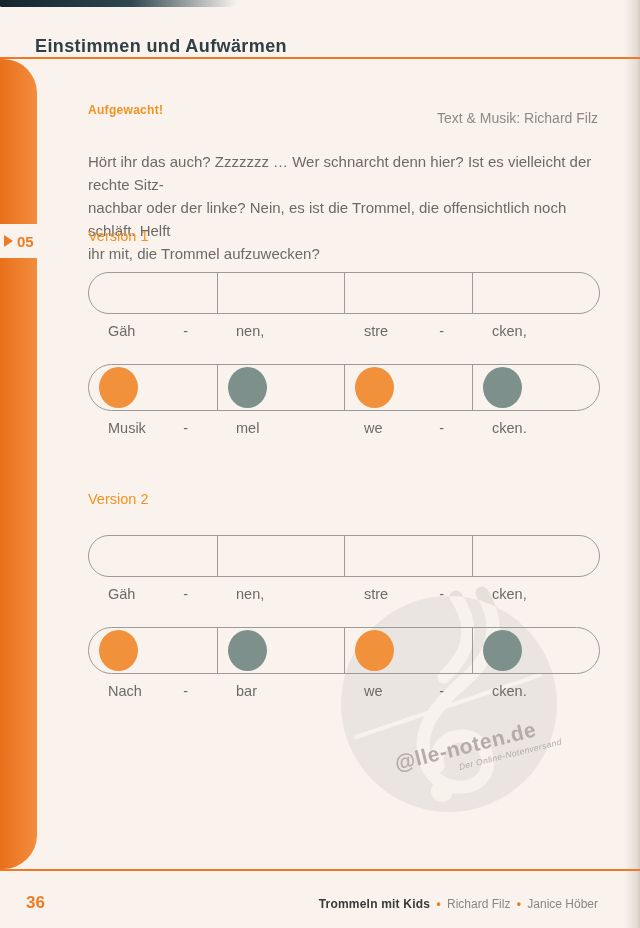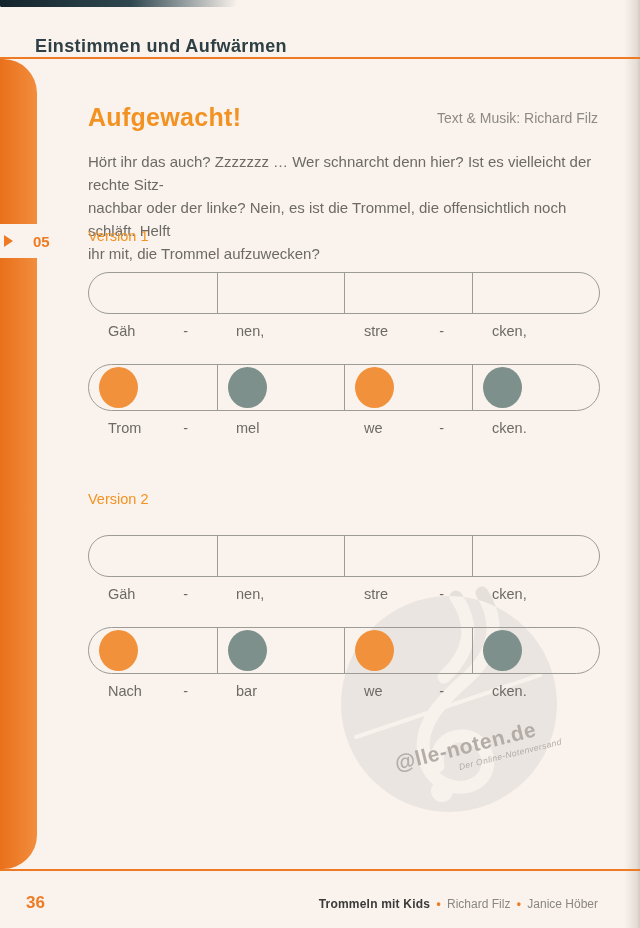--- a/index.html
+++ b/index.html
@@ -23,27 +23,27 @@
     letter-spacing:.4px;color:var(--header-dark);}
 
   .rule{position:absolute;left:0;width:640px;height:2px;background:var(--accent-orange);}
   .rule.top{top:57px}
   .rule.bottom{top:869px}
 
   .side-bar{position:absolute;left:0;top:59px;width:37px;height:810px;
     background:linear-gradient(90deg,#e9701b,#f28d3e);
     border-radius:0 34px 34px 0;}
   .track-notch{position:absolute;left:0;top:224px;width:42px;height:34px;
-    background:var(--page-bg);display:flex;align-items:center;gap:20px;
+    background:var(--page-bg);display:flex;align-items:center;gap:4px;
     padding-left:4px;box-sizing:border-box;}
   .track-triangle{width:0;height:0;border-left:9px solid var(--accent-orange);
     border-top:6px solid transparent;border-bottom:6px solid transparent;}
   .track-number{font-size:15px;font-weight:bold;color:var(--accent-orange);}
 
-  .piece-title{position:absolute;left:88px;top:103px;font-size:25px;font-weight:bold;
+  .piece-title{position:absolute;left:88px;top:103px;font-size:12px;font-weight:bold;
     color:var(--title-orange);letter-spacing:.3px;}
   .credit{position:absolute;right:42px;top:110px;font-size:14px;color:var(--credit-gray);}
 
   .intro{position:absolute;left:88px;top:150px;font-size:15px;line-height:23px;
     color:var(--text-gray);width:520px;}
 
   .sections{position:absolute;left:88px;top:228px;width:512px;}
   .section + .section{margin-top:50px;}
   .version-label{font-size:14.5px;font-weight:normal;color:var(--title-orange);
     height:20px;margin-bottom:24px;}
@@ -151,21 +151,21 @@
             <div class="dot dot-slate"></div>
           </div>
           <div class="bar-cell">
             <div class="dot dot-orange"></div>
           </div>
           <div class="bar-cell">
             <div class="dot dot-slate"></div>
           </div>
         </div>
         <div class="lyric-row">
-          <div class="lyric-cell"><span class="lyric-syllable">Trom</span><span class="lyric-dash">-</span></div>
+          <div class="lyric-cell"><span class="lyric-syllable">Musik</span><span class="lyric-dash">-</span></div>
           <div class="lyric-cell"><span class="lyric-syllable">mel</span></div>
           <div class="lyric-cell"><span class="lyric-syllable">we</span><span class="lyric-dash">-</span></div>
           <div class="lyric-cell"><span class="lyric-syllable">cken.</span></div>
         </div>
       </div>
       <div class="section">
         <div class="version-label">Version 2</div>
         <div class="rhythm-bar">
           <div class="bar-cell"></div>
           <div class="bar-cell"></div>

